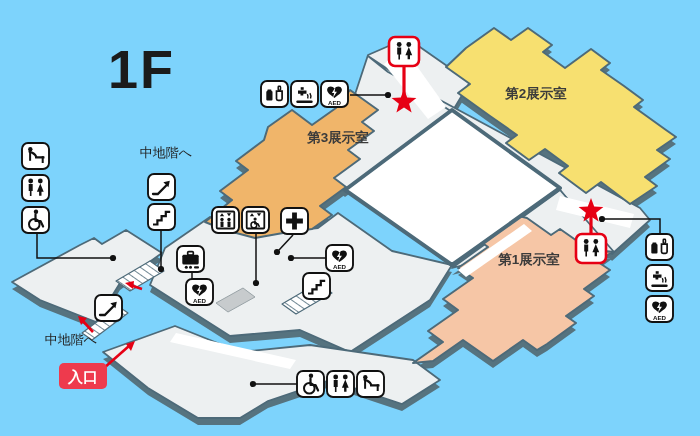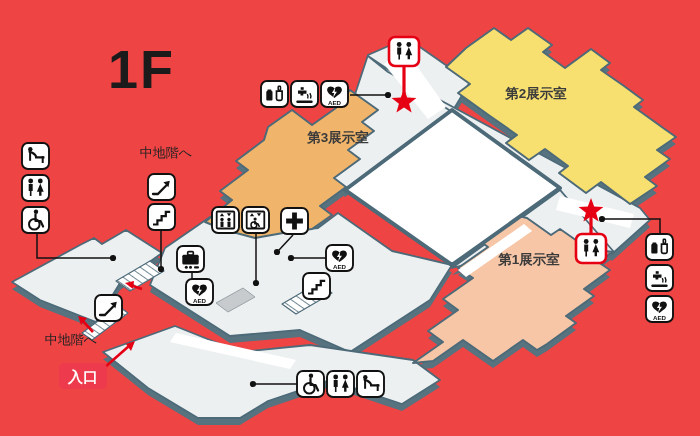--- a/index.html
+++ b/index.html
@@ -1,16 +1,16 @@
 <!DOCTYPE html>
 <html><head>
 <meta charset="utf-8">
 <style>
   html,body{margin:0;padding:0;background:#ffffff;}
-  #stage{position:relative;width:700px;height:436px;background:#ef4444;overflow:hidden;
+  #stage{position:relative;width:700px;height:436px;background:#7dd3fc;overflow:hidden;
          font-family:"Liberation Sans","DejaVu Sans",sans-serif;}
   #floorplan{position:absolute;left:0;top:0;}
   #floor-title{position:absolute;left:108px;top:38px;font-size:54px;font-weight:bold;
                color:#1b1b1b;letter-spacing:2px;}
   svg text{font-family:"Liberation Sans","DejaVu Sans",sans-serif;}
 </style>
 </head>
 <body>
 <div id="stage">
 

